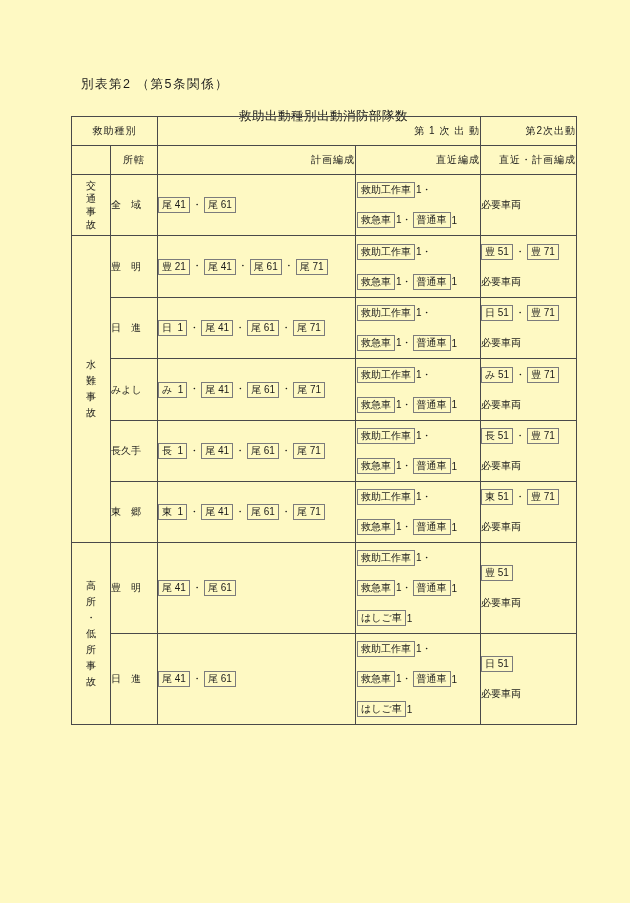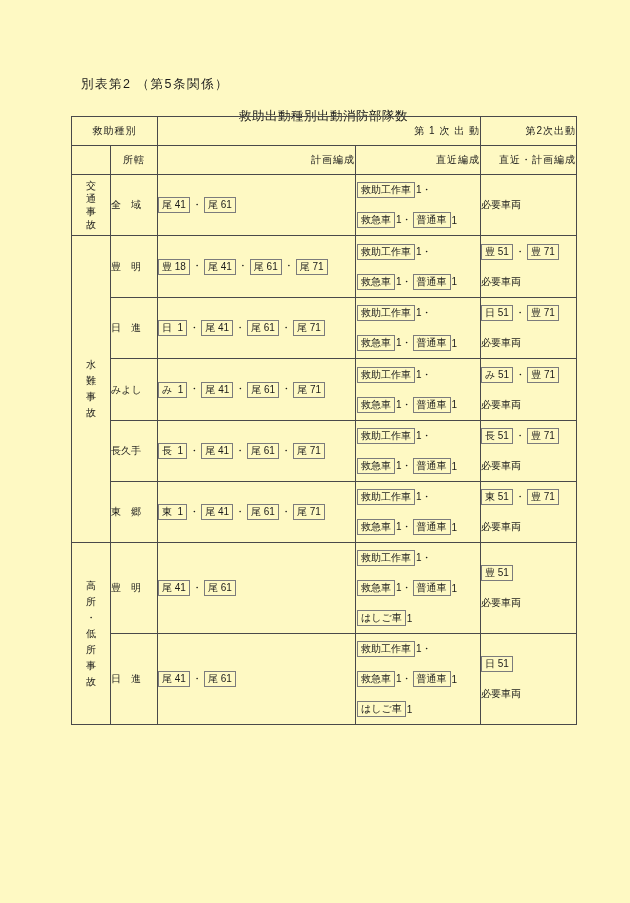--- a/index.html
+++ b/index.html
@@ -119,21 +119,21 @@
       <td class="sec">
         <div class="note-only">必要車両</div>
       </td>
     </tr>
 
     <tr class="rh62">
       <td class="type-cell" rowspan="5">
         <div class="vtext">水難事故</div>
       </td>
       <td class="jur">豊　明</td>
-      <td class="plan dot-r"><span class="ubox">豊 18</span><span class="sep">・</span><span class="ubox">尾 41</span><span class="sep">・</span><span class="ubox">尾 61</span><span class="sep">・</span><span class="ubox">尾 71</span></td>
+      <td class="plan dot-r"><span class="ubox">豊 21</span><span class="sep">・</span><span class="ubox">尾 41</span><span class="sep">・</span><span class="ubox">尾 61</span><span class="sep">・</span><span class="ubox">尾 71</span></td>
       <td class="near dot-l">
             <div class="vline">
               <span class="ubox">救助工作車</span>
               <span>1・</span>
             </div>
             <div class="vline">
               <span class="ubox">救急車</span>
               <span>1・</span>
               <span class="ubox">普通車</span>
               <span>1</span>

